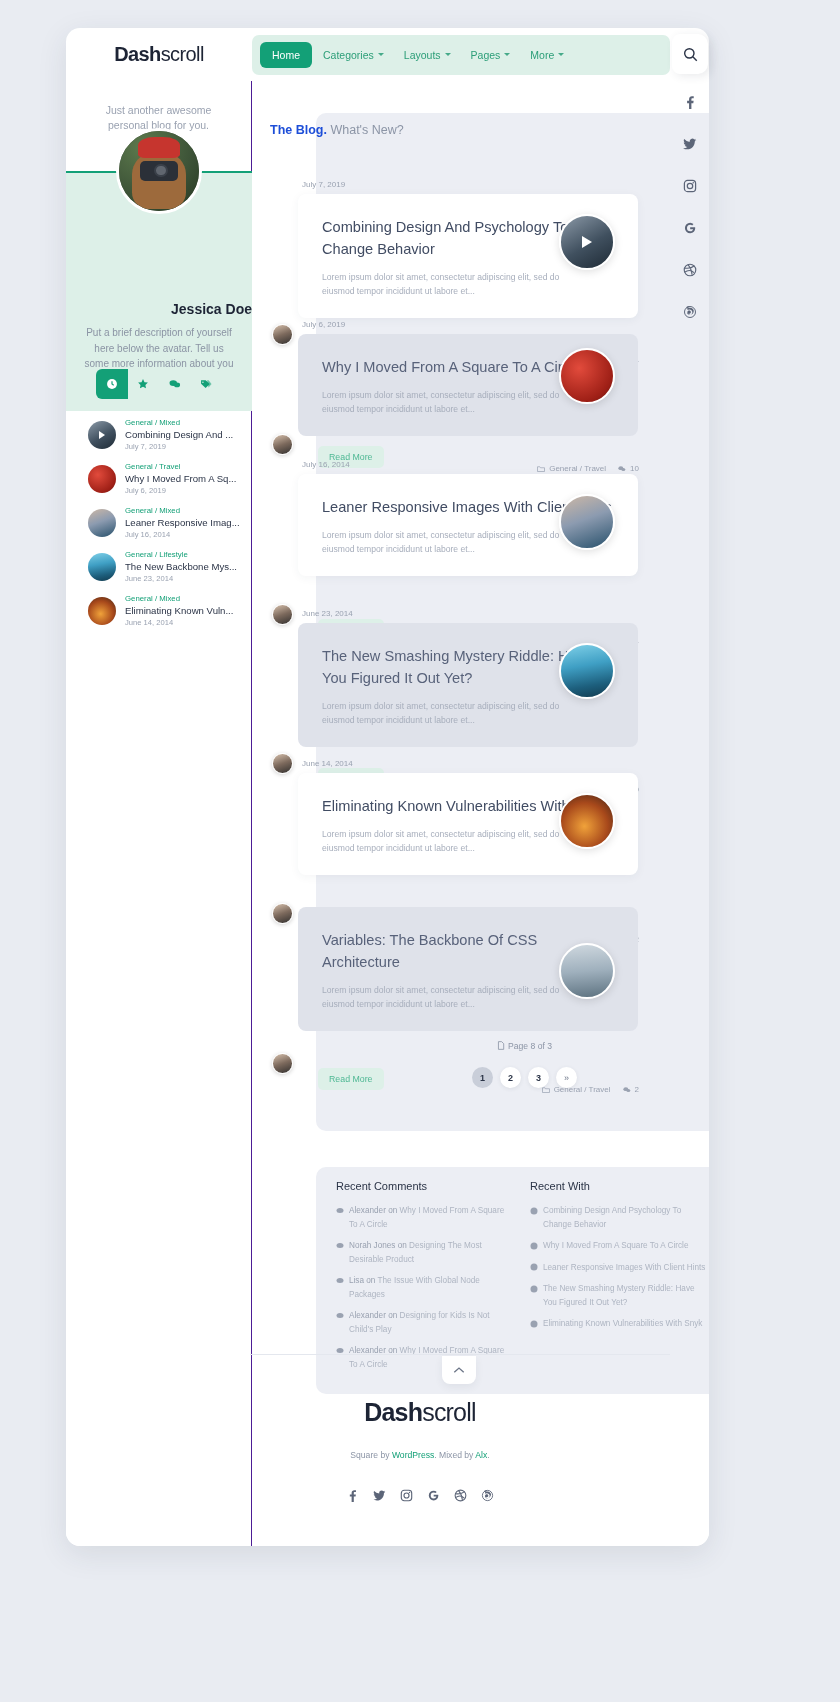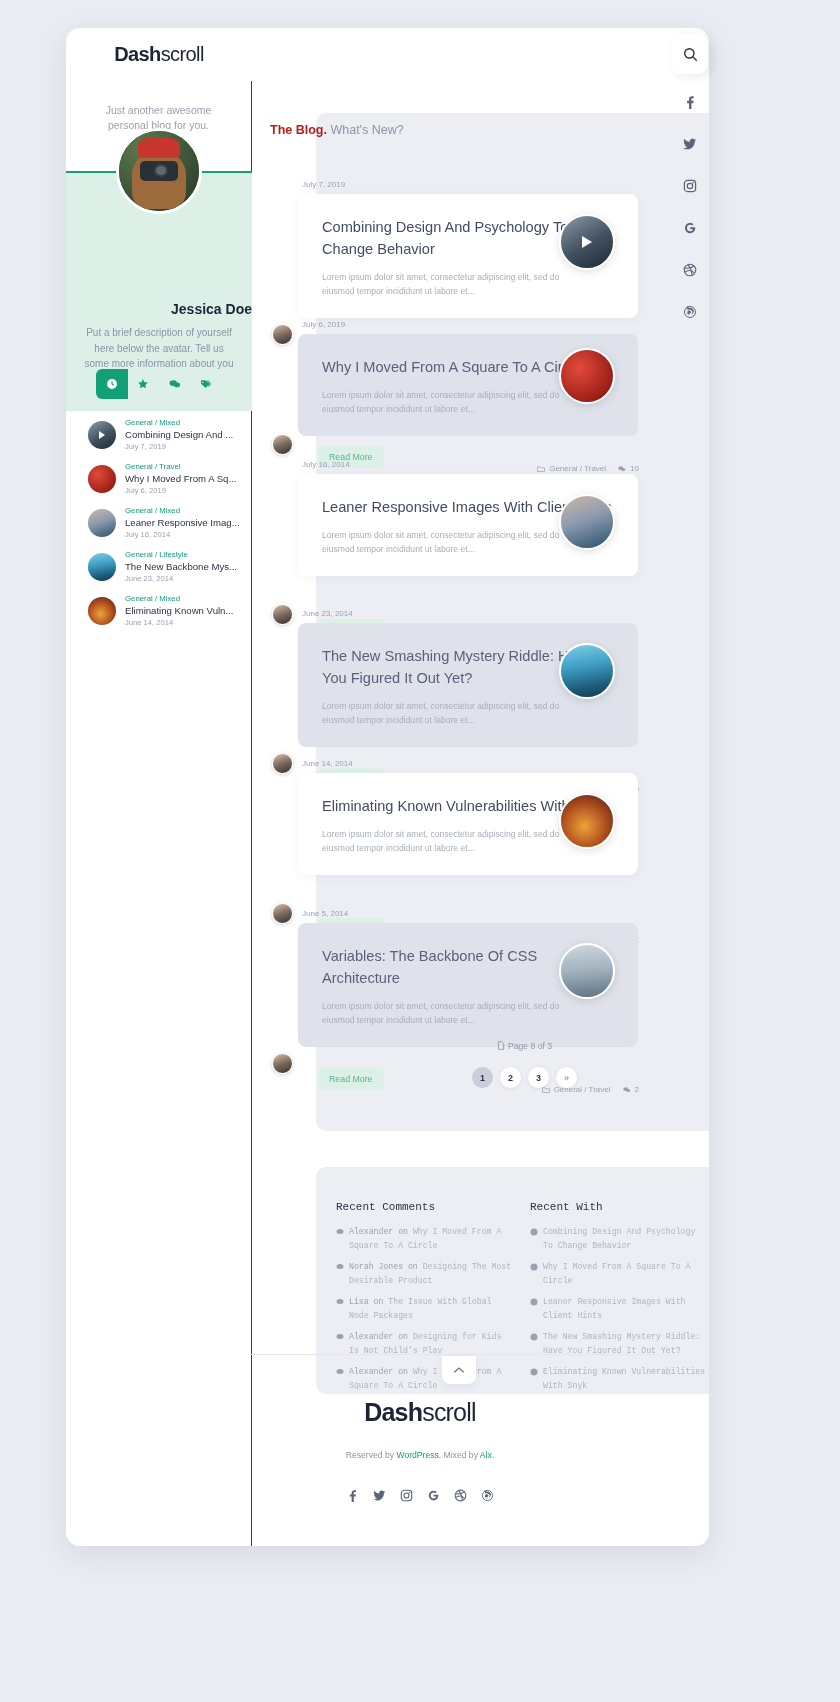--- a/index.html
+++ b/index.html
@@ -155,21 +155,21 @@
   .blogpanel {
     position: absolute; left: 64px; top: 32px;
     width: 417px; height: 1018px;
     background: #eceef4;
     border-radius: 10px;
   }
   .blogtitle {
     position: absolute; left: 18px; top: 42px;
     font-size: 12.5px; color: #8c95a6;
   }
-  .blogtitle b { color: #b91c1c; font-weight: 700; }
+  .blogtitle b { color: #1d4ed8; font-weight: 700; }
 
   .post { position: absolute; left: 0; width: 417px; }
   .pdate { position: absolute; left: 50px; font-size: 8px; color: #9aa2b1; }
   .bubble {
     position: absolute; left: 46px;
     width: 340px; border-radius: 8px;
     padding: 22px 24px 20px 24px;
   }
   .bubble.white { background: #ffffff; box-shadow: 0 2px 10px rgba(40,50,70,0.05); }
   .bubble.grey  { background: #dfe2ea; }
@@ -232,21 +232,21 @@
   }
   .pgbtn.current { background: #c9ced9; color: #2b3447; box-shadow: none; }
   .pgbtn.nav { font-weight: 400; color: #6d7688; }
 
   
   .widgets {
     position: absolute; left: 64px; top: 1086px;
     width: 417px; height: 227px;
     background: #eceef4; border-radius: 10px;
   }
-  .wcol { position: absolute; top: 34px; width: 178px; font-family: Liberation Mono, monospace; }
+  .wcol { position: absolute; top: 13px; width: 178px; }
   .wcol.left { left: 20px; }
   .wcol.right { left: 214px; }
   .wtitle { font-size: 11px; color: #2b3447; margin-bottom: 12px; }
   .wli {
     font-size: 8.2px; line-height: 13.5px; color: #9aa2b1;
     margin-bottom: 8px; display: flex; gap: 5px;
   }
   .wli svg { width: 8px; height: 8px; flex: 0 0 8px; margin-top: 2.5px; }
   .wlink { color: #aeb5c2; }
 
@@ -299,20 +299,41 @@
 </head>
 <body>
 
 <div class="page">
   <div class="shell">
 
     <div class="hdr">
       <div class="logo">
         <b>Dash</b><span>scroll</span>
       </div>
+      <div class="navbar">
+        <div class="navitem active">
+          <span>Home</span>
+        </div>
+        <div class="navitem">
+          <span>Categories</span>
+          <i class="caret"></i>
+        </div>
+        <div class="navitem">
+          <span>Layouts</span>
+          <i class="caret"></i>
+        </div>
+        <div class="navitem">
+          <span>Pages</span>
+          <i class="caret"></i>
+        </div>
+        <div class="navitem">
+          <span>More</span>
+          <i class="caret"></i>
+        </div>
+      </div>
     </div>
 
     <div class="sidebar">
       <div class="tagline">Just another awesome personal blog for you.</div>
 
       <div class="profile-card">
         <div class="avatar-big">
           <div class="av-bg"></div>
             <div class="av-hair"></div>
             <div class="av-hat"></div>
@@ -530,21 +551,21 @@
                 <ellipse cx="6.4" cy="6.2" rx="5.6" ry="4.2"></ellipse>
                 <ellipse cx="12" cy="9.2" rx="4.5" ry="3.4"></ellipse>
               </svg>
             <i style="font-style:normal">2</i>
           </span>
         </div>
       </div>
 
       <div class="post" style="top:824px;">
         <div class="pdate" style="top:4px;">June 5, 2014</div>
-        <div class="bubble grey" style="top:18px;">
+        <div class="bubble grey" style="top:2px;">
           <div class="ptitle">Variables: The Backbone Of CSS Architecture</div>
           <div class="pexc">Lorem ipsum dolor sit amet, consectetur adipiscing elit, sed do eiusmod tempor incididunt ut labore et...</div>
         </div>
         <div class="pavatar img-person" style="top:148px;"></div>
         <div class="pthumb img-snow" style="left:307px;top:38px;"></div>
         <div class="readmore" style="top:163px;">Read More</div>
         <div class="pmeta" style="top:180px;">
           <span>
             <svg viewBox="0 0 16 14" fill="none" stroke="currentColor" stroke-width="1.4">
                 <path d="M1 12V2.5h4.6l1.4 2H15V12z"></path>
@@ -680,21 +701,21 @@
   <div class="footdiv"></div>
   <div class="totop">
     <svg viewBox="0 0 14 10" fill="none" stroke="#6d7688" stroke-width="1.6">
         <path d="M1.5 7L7 2.2 12.5 7"></path>
       </svg>
   </div>
   <div class="flogo">
     <b>Dash</b><span>scroll</span>
   </div>
   <div class="fcopy">
-    <div><span>Reserved by </span><a>WordPress</a><span>. Mixed by </span><a>Alx</a><span>.</span></div>
+    <div><span>Square by </span><a>WordPress</a><span>. Mixed by </span><a>Alx</a><span>.</span></div>
   </div>
   <div class="fsocial">
     <a><svg viewBox="0 0 16 16" fill="#5c6578">
           <path d="M9.6 16V9.3h2.2l.33-2.6H9.6V5.05c0-.75.2-1.26 1.28-1.26h1.37V1.47A18 18 0 0010.25 1.4c-1.98 0-3.33 1.2-3.33 3.42V6.7H4.7v2.6h2.22V16z"></path>
         </svg></a>
     <a><svg viewBox="0 0 16 16" fill="#5c6578">
           <path d="M15.3 3.3c-.55.25-1.14.41-1.76.49.63-.38 1.12-.98 1.35-1.7-.6.35-1.25.6-1.95.74a3.07 3.07 0 00-5.23 2.8A8.72 8.72 0 011.4 2.42a3.07 3.07 0 00.95 4.1c-.5-.02-.97-.16-1.39-.38v.04c0 1.49 1.06 2.73 2.46 3.01-.45.13-.93.15-1.39.06a3.08 3.08 0 002.87 2.13A6.16 6.16 0 010 12.76a8.7 8.7 0 004.71 1.38c5.65 0 8.75-4.68 8.75-8.74v-.4c.6-.43 1.12-.97 1.53-1.59z"></path>
         </svg></a>
     <a><svg viewBox="0 0 16 16" fill="none" stroke="#5c6578" stroke-width="1.4">
           <rect x="1.6" y="1.6" width="12.8" height="12.8" rx="3.6"></rect>

